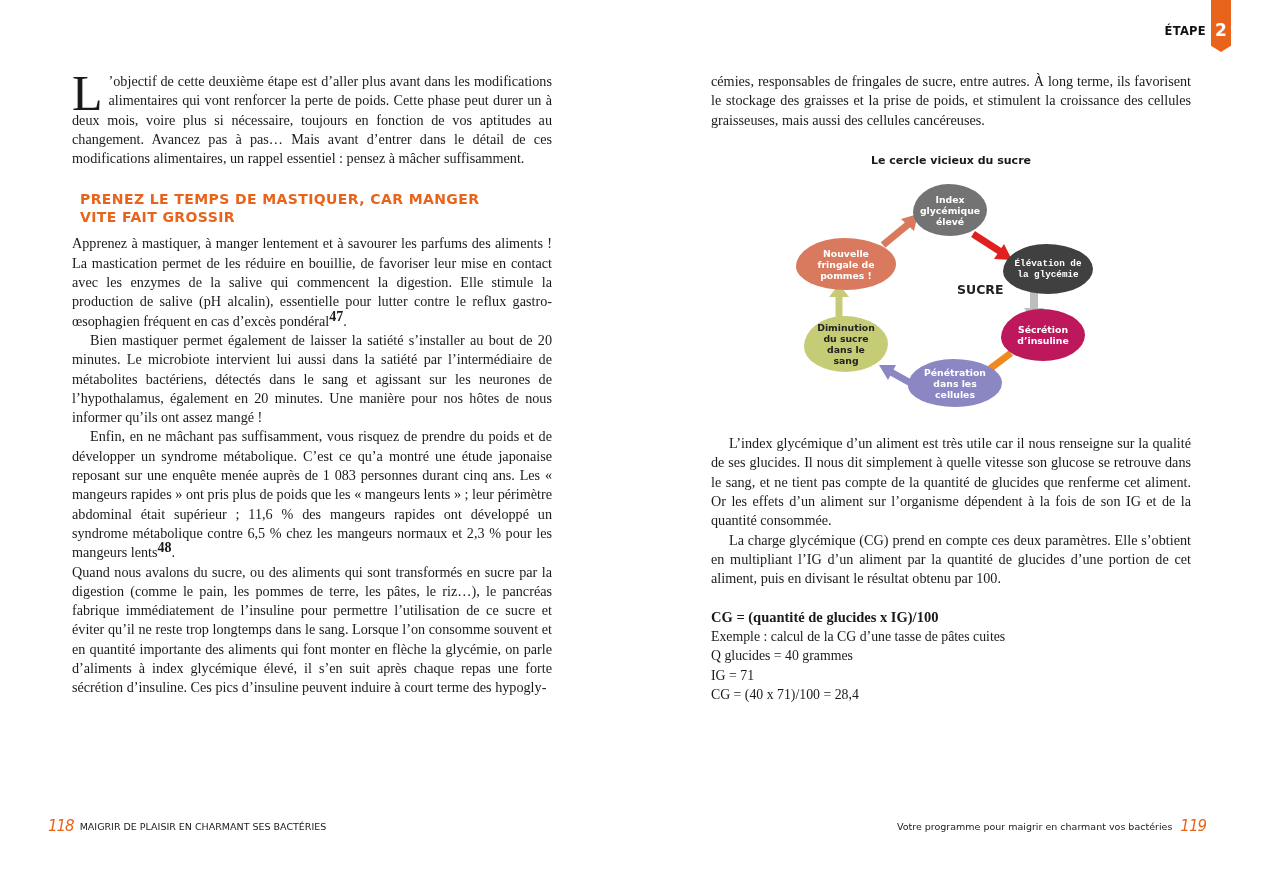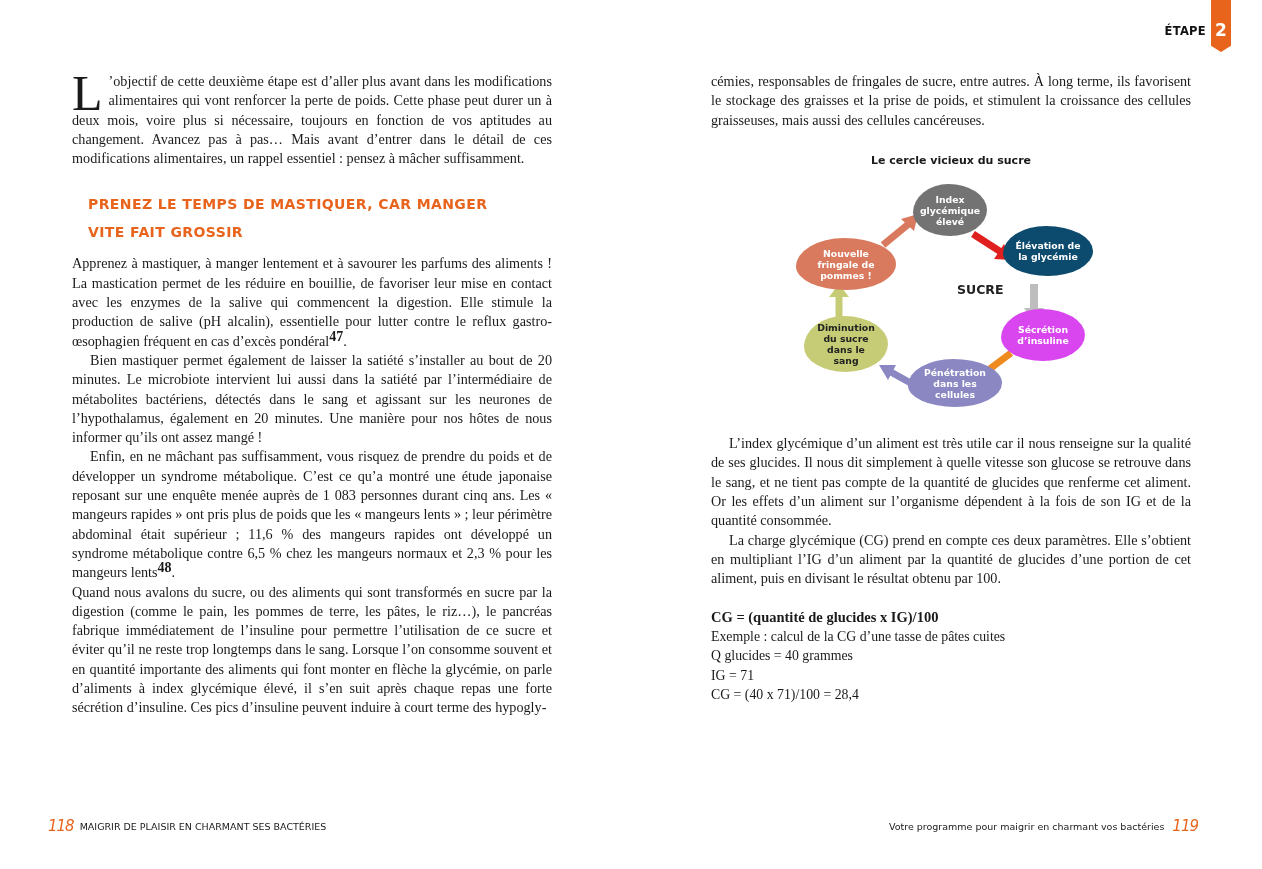--- a/index.html
+++ b/index.html
@@ -20,40 +20,40 @@
     sup { font-size: 14px; line-height: 0; font-weight: bold; vertical-align: 5px; }
 
     .dropcap-para { position: relative; }
     .dropcap {
       float: left; font-size: 50px; line-height: 38px; margin: 2px 6px -2px 0;
       font-family: "Liberation Serif", serif;
     }
 
     h2 {
       font-family: "DejaVu Sans", "Liberation Sans", sans-serif; font-weight: bold; color: #e8641c;
-      font-size: 14px; line-height: 28px; letter-spacing: 0.4px; margin: 16px; text-align: left;
+      font-size: 14px; line-height: 18px; letter-spacing: 0.4px; margin: 8px; text-align: left;
     }
     .h-1 { margin-top: 22px; margin-bottom: 8px; width: 400px; }
     .h-2 { margin-top: 20px; margin-bottom: 11px; }
 
     .etape {
       position: absolute; right: 31px; top: 0; display: flex; align-items: flex-start;
     }
     .etape-label {
       font-family: "DejaVu Sans", sans-serif; font-weight: bold; font-size: 11.5px; margin-top: 24px; margin-right: 5px; letter-spacing: 0.3px; color:#111;
     }
     .etape-tab {
       width: 20px; height: 52px; background: #e8641c; color: #fff; position: relative;
       clip-path: polygon(0 0, 100% 0, 100% 88%, 50% 100%, 0 88%);
       font-family: "DejaVu Sans", sans-serif; font-weight: bold; font-size: 17px; text-align: center; line-height: 20px; padding-top: 20px; box-sizing: border-box;
     }
 
     .footer { position: absolute; top: 817px; font-family: "DejaVu Sans", sans-serif; font-size: 9.5px; display: flex; align-items: center; }
     .footer-left { left: 48px; text-transform: uppercase; }
-    .footer-right { right: 64px; }
+    .footer-right { right: 56px; }
     .folio { color: #e8641c; font-size: 15px; font-style: italic; letter-spacing: -1px; }
     .footer-left .folio { margin-right: 6px; }
     .footer-right .folio { margin-left: 8px; }
 
     .diagram-title {
       font-family: "DejaVu Sans", sans-serif; font-weight: bold; font-size: 11px; text-align: center; margin-top: 21px; margin-bottom: 6px;
     }
     .diagram { position: relative; width: 480px; height: 250px; }
     .bubble {
       position: absolute; border-radius: 48% 52% 50% 50% / 55% 50% 50% 45%;
@@ -115,22 +115,22 @@
         <polygon points="262,206 270,190 281,203" fill="#ef8a1e"></polygon>
 
         <line x1="205" y1="210" x2="178" y2="195" stroke="#8a87c2" stroke-width="7"></line>
         <polygon points="168,189 185,189 177,204" fill="#8a87c2"></polygon>
 
         <line x1="128" y1="146" x2="128" y2="118" stroke="#c6cc76" stroke-width="7"></line>
         <polygon points="128,108 118,121 138,121" fill="#c6cc76"></polygon>
       </svg>
 
       <div class="bubble" style="left:202px; top:8px; width:74px; height:52px; background:#737373; padding:0 8px; box-sizing:border-box;">Index glycémique élevé</div>
-      <div class="bubble" style="left:292px; top:50px; width:90px; height:50px; background:#0c4a6e; padding:0 10px; box-sizing:border-box;">Élévation de la glycémie</div>
-      <div class="bubble" style="left:290px; top:133px; width:84px; height:52px; background:#d946ef; padding:0 14px; box-sizing:border-box;">Sécrétion d’insuline</div>
+      <div class="bubble" style="left:292px; top:68px; width:90px; height:50px; background:#404040; padding:0 10px; box-sizing:border-box;font-family:Liberation Mono, monospace;">Élévation de la glycémie</div>
+      <div class="bubble" style="left:290px; top:133px; width:84px; height:52px; background:#be185d; padding:0 14px; box-sizing:border-box;">Sécrétion d’insuline</div>
       <div class="bubble" style="left:197px; top:183px; width:94px; height:48px; background:#8a87c2; padding:0 10px; box-sizing:border-box;">Pénétration dans les cellules</div>
       <div class="bubble" style="left:93px; top:140px; width:84px; height:56px; background:#c6cc76; color:#222; padding:0 10px; box-sizing:border-box;">Diminution du sucre dans le sang</div>
       <div class="bubble" style="left:85px; top:62px; width:100px; height:52px; background:#d97a5e; padding:0 8px; box-sizing:border-box;">Nouvelle fringale de pommes !</div>
 
       <div class="center-label" style="left:216px; top:104px;margin-left:30px;">SUCRE</div>
     </div>
 
     <p class="indent" style="margin-top:8px;">L’index glycémique d’un aliment est très utile car il nous renseigne sur la qualité de ses glucides. Il nous dit simplement à quelle vitesse son glucose se retrouve dans le sang, et ne tient pas compte de la quantité de glucides que renferme cet aliment. Or les effets d’un aliment sur l’organisme dépendent à la fois de son IG et de la quantité consommée.</p>
     <p class="indent">La charge glycémique (CG) prend en compte ces deux paramètres. Elle s’obtient en multipliant l’IG d’un aliment par la quantité de glucides d’une portion de cet aliment, puis en divisant le résultat obtenu par 100.</p>
 

